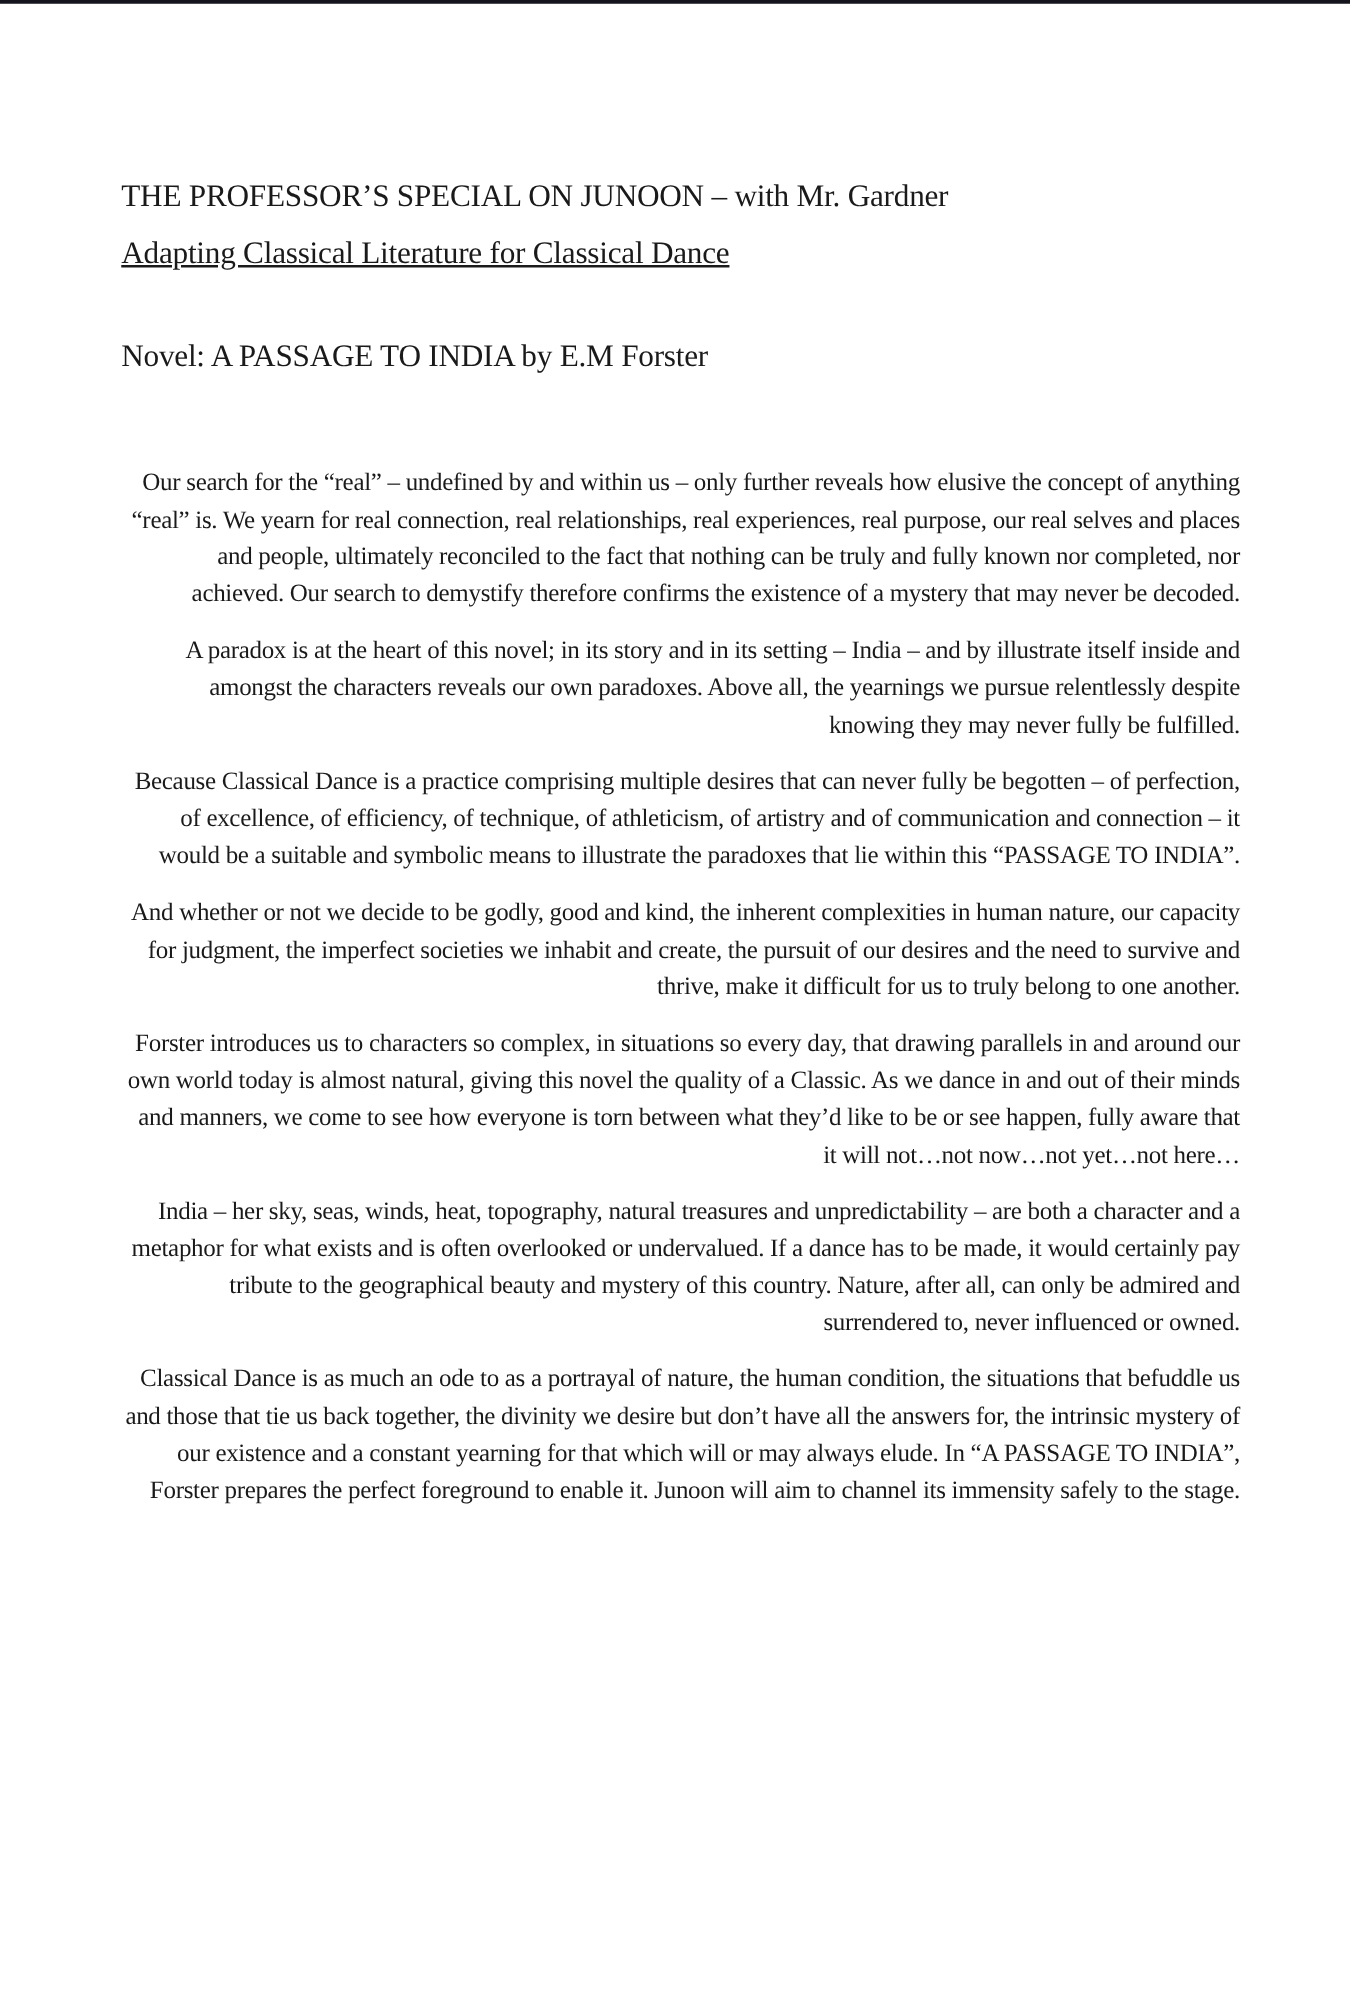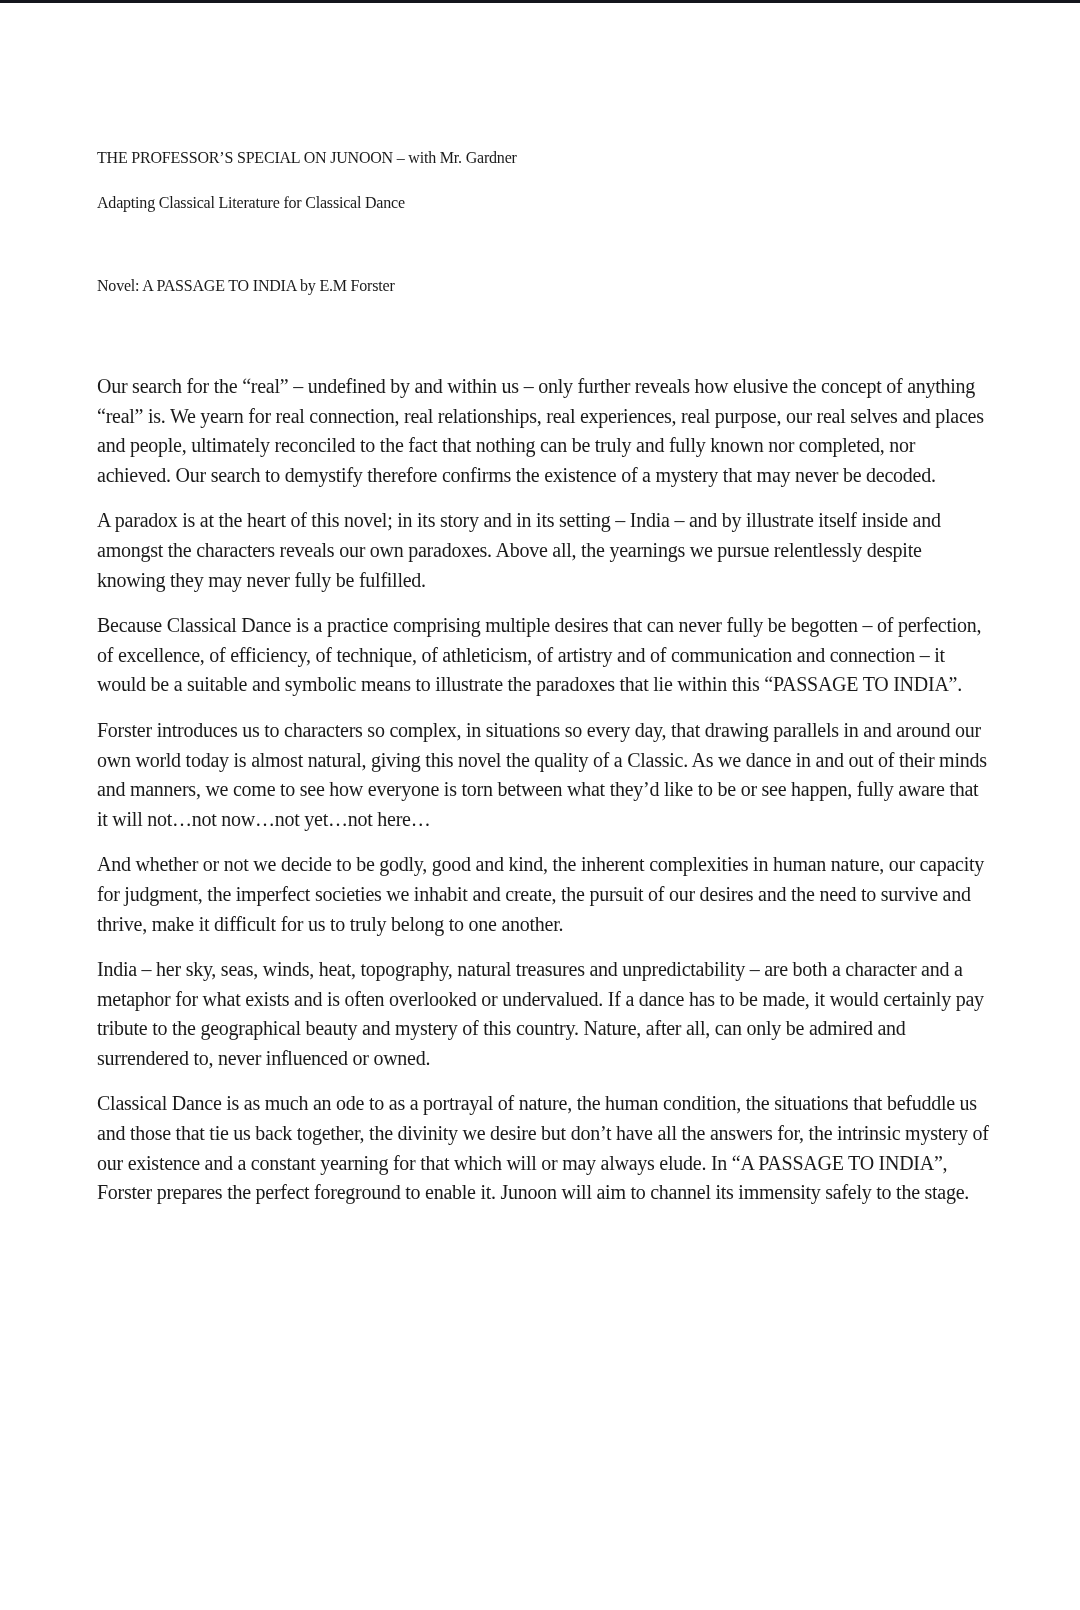--- a/index.html
+++ b/index.html
@@ -24,53 +24,54 @@
     }
     .page {
       position: absolute;
       left: 97px;
       top: 0;
       width: 900px;
     }
     .heading-line {
       position: absolute;
       left: 0;
-      font-size: 16px;
+      font-size: 25px;
       letter-spacing: -0.2px;
       white-space: nowrap;
       line-height: 26px;
     }
     #title { top: 145px; }
-    #subtitle { top: 190px; }
+    #subtitle { top: 190px; text-decoration: underline; }
     #novel { top: 273px; }
     .body-text {
       position: absolute;
       left: 0;
       top: 372px;
       width: 895px;
       font-size: 20px;
       line-height: 29.6px;
       letter-spacing: -0.25px;
+      text-align: right;
     }
     .body-text p {
       margin: 0 0 16px 0;
     }
   </style>
 </head>
 <body>
 
 <div class="top-bar"></div>
 
 <div class="page">
   <div id="title" class="heading-line">THE PROFESSOR’S SPECIAL ON JUNOON – with Mr. Gardner</div>
   <div id="subtitle" class="heading-line">Adapting Classical Literature for Classical Dance</div>
   <div id="novel" class="heading-line">Novel: A PASSAGE TO INDIA by E.M Forster</div>
 
   <div class="body-text">
     <p>Our search for the “real” – undefined by and within us – only further reveals how elusive the concept of anything “real” is. We yearn for real connection, real relationships, real experiences, real purpose, our real selves and places and people, ultimately reconciled to the fact that nothing can be truly and fully known nor completed, nor achieved. Our search to demystify therefore confirms the existence of a mystery that may never be decoded.</p>
     <p>A paradox is at the heart of this novel; in its story and in its setting – India – and by illustrate itself inside and amongst the characters reveals our own paradoxes. Above all, the yearnings we pursue relentlessly despite knowing they may never fully be fulfilled.</p>
     <p>Because Classical Dance is a practice comprising multiple desires that can never fully be begotten – of perfection, of excellence, of efficiency, of technique, of athleticism, of artistry and of communication and connection – it would be a suitable and symbolic means to illustrate the paradoxes that lie within this “PASSAGE TO INDIA”.</p>
+    <p>And whether or not we decide to be godly, good and kind, the inherent complexities in human nature, our capacity for judgment, the imperfect societies we inhabit and create, the pursuit of our desires and the need to survive and thrive, make it difficult for us to truly belong to one another.</p>
     <p>Forster introduces us to characters so complex, in situations so every day, that drawing parallels in and around our own world today is almost natural, giving this novel the quality of a Classic. As we dance in and out of their minds and manners, we come to see how everyone is torn between what they’d like to be or see happen, fully aware that it will not…not now…not yet…not here…</p>
-    <p>And whether or not we decide to be godly, good and kind, the inherent complexities in human nature, our capacity for judgment, the imperfect societies we inhabit and create, the pursuit of our desires and the need to survive and thrive, make it difficult for us to truly belong to one another.</p>
     <p>India – her sky, seas, winds, heat, topography, natural treasures and unpredictability – are both a character and a metaphor for what exists and is often overlooked or undervalued. If a dance has to be made, it would certainly pay tribute to the geographical beauty and mystery of this country. Nature, after all, can only be admired and surrendered to, never influenced or owned.</p>
     <p>Classical Dance is as much an ode to as a portrayal of nature, the human condition, the situations that befuddle us and those that tie us back together, the divinity we desire but don’t have all the answers for, the intrinsic mystery of our existence and a constant yearning for that which will or may always elude. In “A PASSAGE TO INDIA”, Forster prepares the perfect foreground to enable it. Junoon will aim to channel its immensity safely to the stage.</p>
   </div>
 </div>
 
 </body></html>

